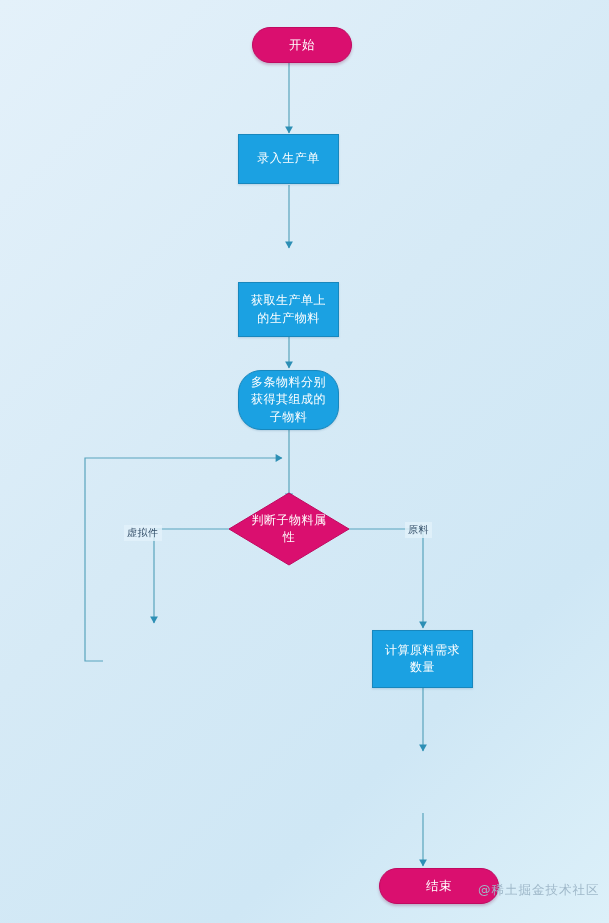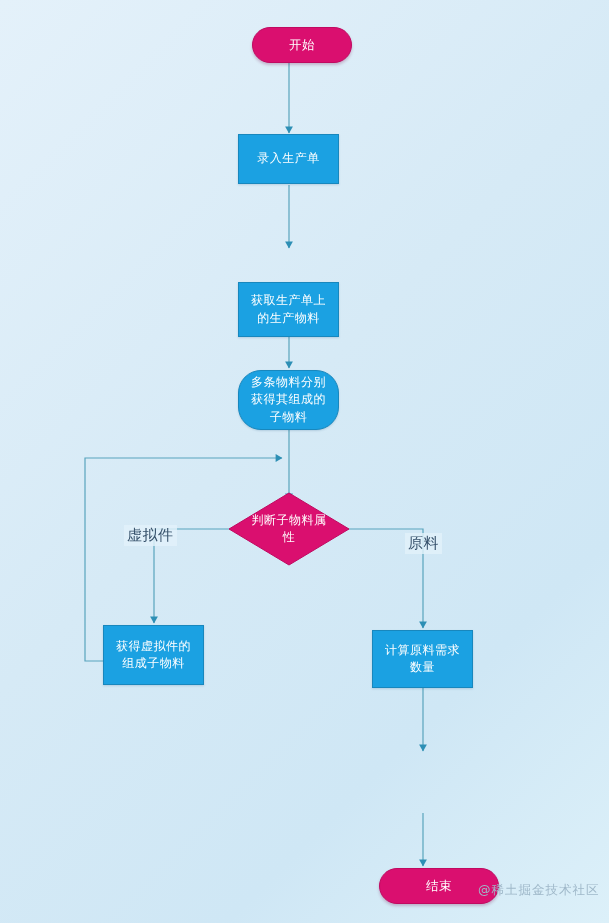--- a/index.html
+++ b/index.html
@@ -67,21 +67,21 @@
   }
   .node-decision .decision-label {
     position: relative;
     z-index: 2;
     width: 82px;
     line-height: 1.4;
     text-align: center;
   }
   .edge-label {
     position: absolute;
-    font-size: 15px;
+    font-size: 10px;
     color: #35506a;
     background: rgba(226, 241, 250, 0.82);
     padding: 1px 3px;
     white-space: nowrap;
     letter-spacing: 0.5px;
   }
   .watermark {
     position: absolute;
     font-size: 12.5px;
     color: #9fb8c9;
@@ -142,37 +142,34 @@
     <span>多条物料分别获得其组成的子物料</span>
   </div>
 
   <div class="node node-decision" style="left:228px; top:492px; width:122px; height:74px;">
     <svg class="diamond-shape" viewBox="0 0 122 74" xmlns="http://www.w3.org/2000/svg">
       <polygon points="61,1 121,37 61,73 1,37" fill="#da0f6f" stroke="#c00a61" stroke-width="1"></polygon>
     </svg>
     <span class="decision-label">判断子物料属性</span>
   </div>
 
-  <div class="node node-process" style="left:103px; top:625px; width:101px; height:60px;">
-    <span>获得虚拟件的组成子物料</span>
-  </div>
 
   <div class="node node-process" style="left:372px; top:630px; width:101px; height:58px;text-align:center;">
     <span>计算原料需求数量</span>
   </div>
 
 
   <div class="node node-terminator" style="left:366px; top:868px; width:120px; height:36px;">
     <span>结束</span>
   </div>
 
   <div class="edge-label" style="left:124px; top:525px;">
     <span>虚拟件</span>
   </div>
-  <div class="edge-label" style="left:405px; top:533px;">
+  <div class="edge-label" style="left:405px; top:522px;">
     <span>原料</span>
   </div>
 
   <div class="watermark" style="left:478px; top:882px;">
     <span>@稀土掘金技术社区</span>
   </div>
 
 </div>
 
 </body></html>

